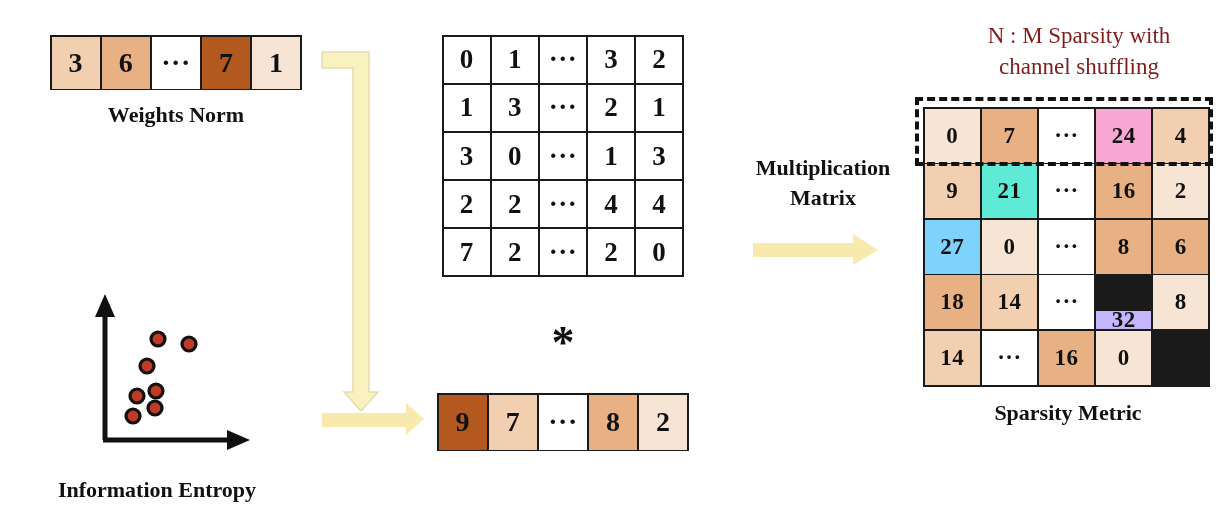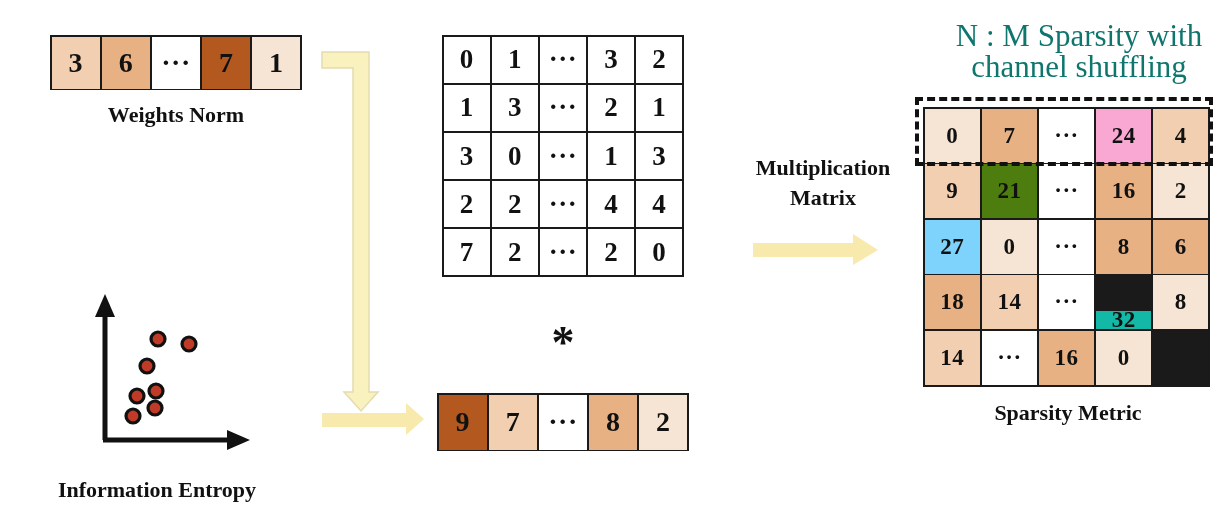--- a/index.html
+++ b/index.html
@@ -27,21 +27,21 @@
   #channel-importance-label{ left:437px; width:252px; top:466px; }
   #entropy-label     { left:28px; width:258px; top:477px; }
   #sparsity-label    { left:923px; width:290px; top:400px; }
   #matmul-label      { left:737px; width:172px; top:153px; line-height:30px; }
   #asterisk{
     position:absolute; left:442px; width:242px; top:316px; text-align:center;
     font-size:46px; font-weight:bold; color:#111;
   }
   #nm-title{
     position:absolute; left:938px; width:282px; top:20px; text-align:center;
-    font-size:31px; line-height:31px; font-weight:normal; color:#0f766e;
+    font-size:23px; line-height:31px; font-weight:normal; color:#7f1d1d;
   }
   #dashed-box{
     position:absolute; left:915px; top:97px; width:290px; height:61px;
     border:4px dashed #111; background:transparent;
   }
   #arrow-layer{ position:absolute; left:0; top:0; pointer-events:none; }
   #entropy-plot{ position:absolute; left:60px; top:290px; }
 </style>
 </head>
 <body>
@@ -121,33 +121,33 @@
     <div>N : M Sparsity with</div>
     <div>channel shuffling</div>
   </div>
   <div id="sparsity-grid" class="grid">
       <div class="cell" style="background: rgb(246, 229, 212);">0</div>
       <div class="cell" style="background: rgb(232, 177, 132);">7</div>
       <div class="cell" style="background: rgb(255, 255, 255);">···</div>
       <div class="cell" style="background: #f9a8d4;">24</div>
       <div class="cell" style="background: rgb(242, 207, 176);">4</div>
       <div class="cell" style="background: rgb(242, 207, 176);">9</div>
-      <div class="cell" style="background: #4d7c0f;">21</div>
+      <div class="cell" style="background: #5eead4;">21</div>
       <div class="cell" style="background: rgb(255, 255, 255);">···</div>
       <div class="cell" style="background: rgb(232, 177, 132);">16</div>
       <div class="cell" style="background: rgb(246, 229, 212);">2</div>
       <div class="cell" style="background: #7dd3fc;">27</div>
       <div class="cell" style="background: rgb(246, 229, 212);">0</div>
       <div class="cell" style="background: rgb(255, 255, 255);">···</div>
       <div class="cell" style="background: rgb(232, 177, 132);">8</div>
       <div class="cell" style="background: rgb(232, 177, 132);">6</div>
       <div class="cell" style="background: rgb(232, 177, 132);">18</div>
       <div class="cell" style="background: rgb(242, 207, 176);">14</div>
       <div class="cell" style="background: rgb(255, 255, 255);">···</div>
-      <div class="cell" style="background: #14b8a6; margin-top: 36px;">32</div>
+      <div class="cell" style="background: #c4b5fd; margin-top: 36px;">32</div>
       <div class="cell" style="background: rgb(246, 229, 212);">8</div>
       <div class="cell" style="background: rgb(242, 207, 176);">14</div>
       <div class="cell" style="background: rgb(255, 255, 255);">···</div>
       <div class="cell" style="background: rgb(232, 177, 132);">16</div>
       <div class="cell" style="background: rgb(246, 229, 212);">0</div>
     </div>
   <div id="dashed-box"></div>
   <div id="sparsity-label" class="caption">Sparsity Metric</div>
 
   <svg id="arrow-layer" width="1228" height="520" viewBox="0 0 1228 520">

